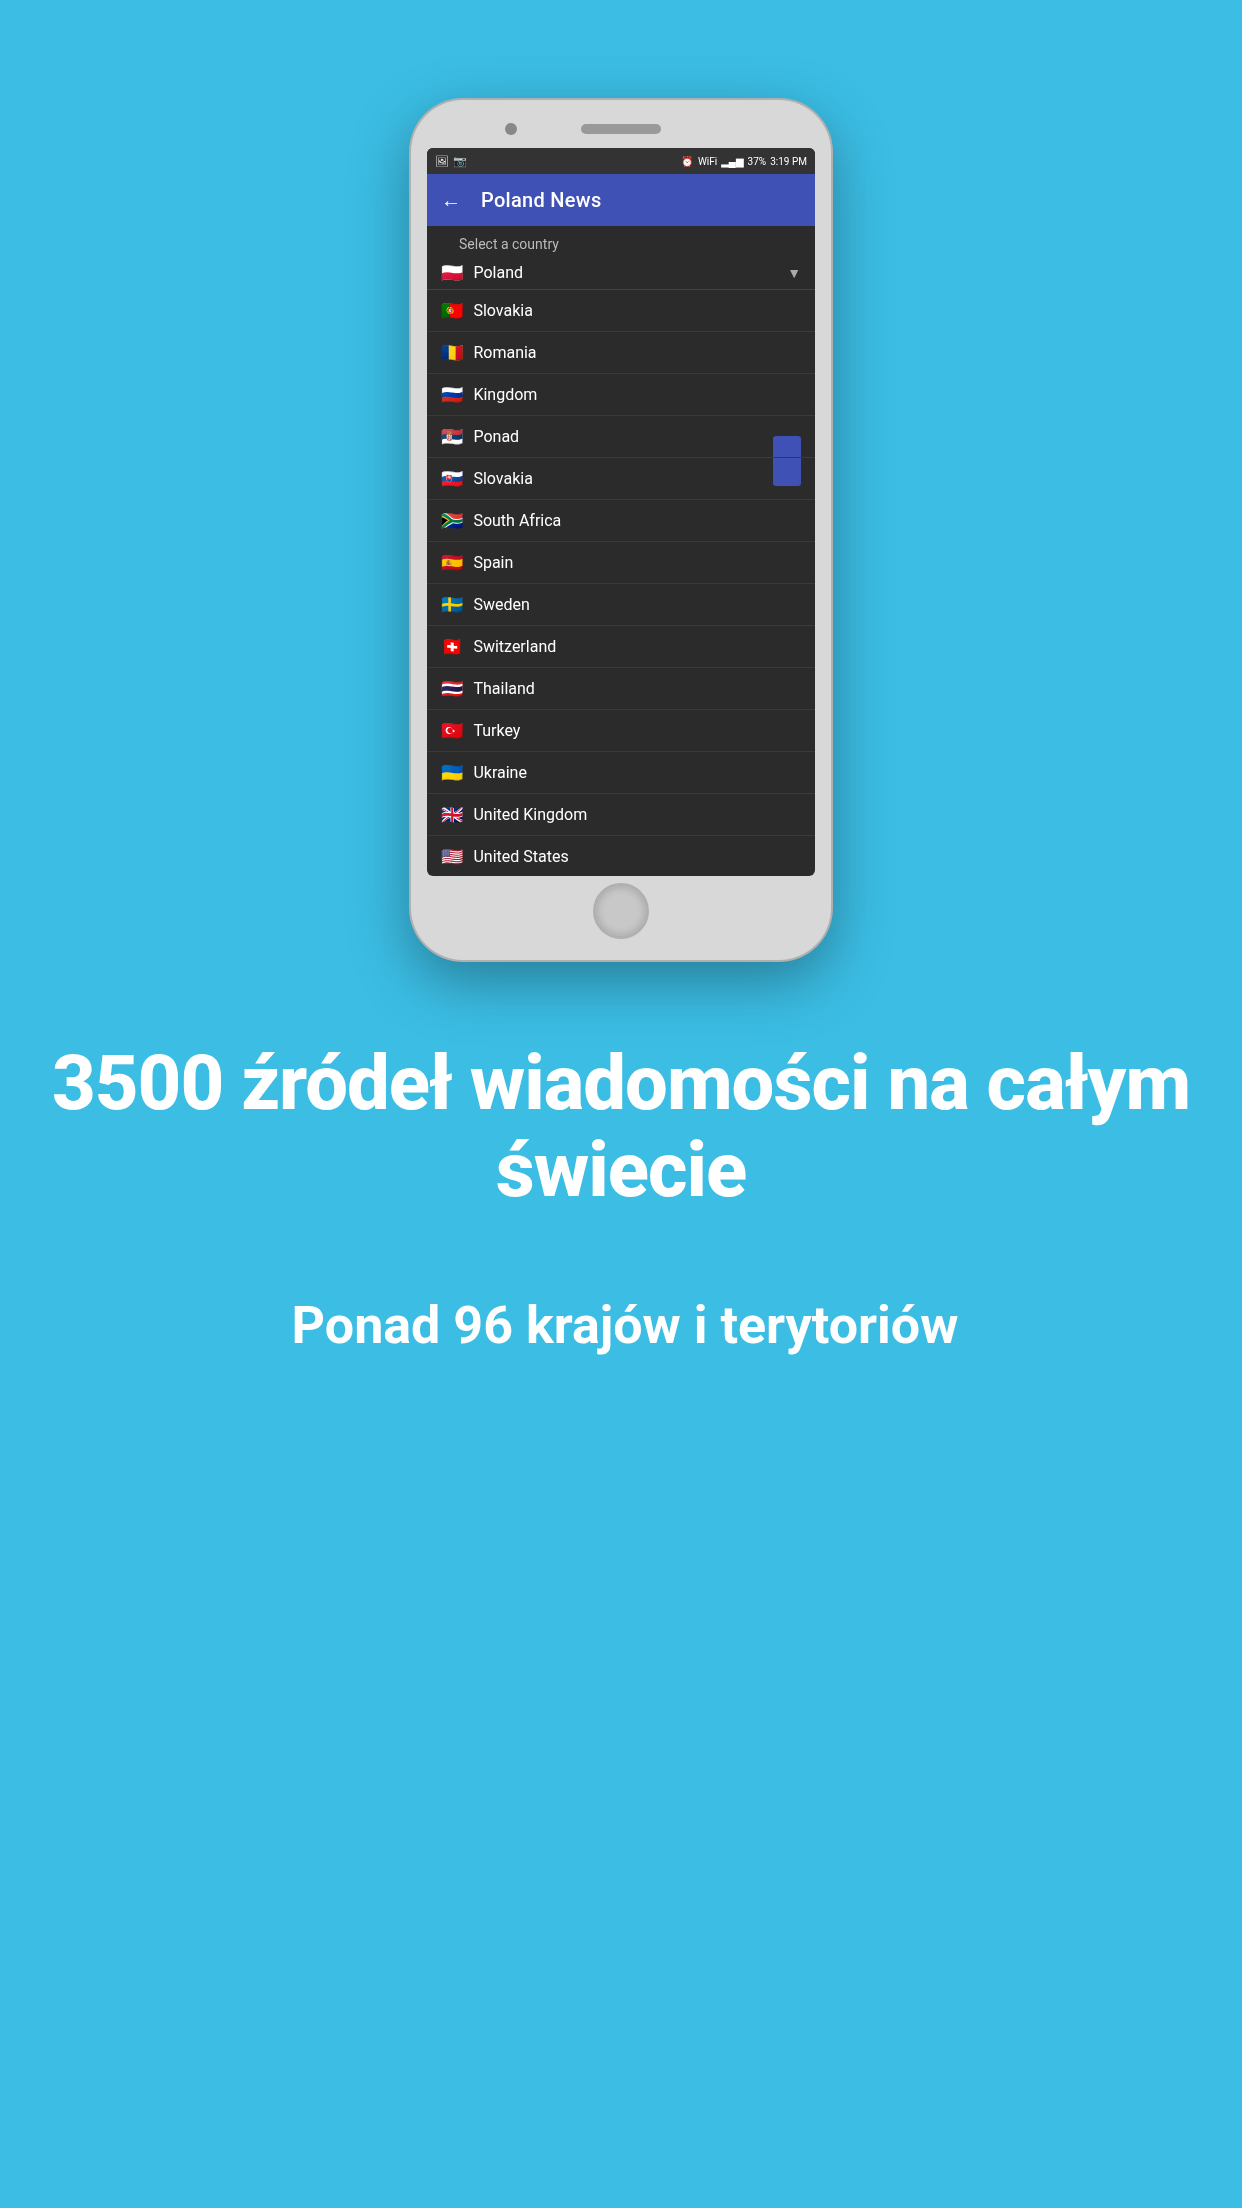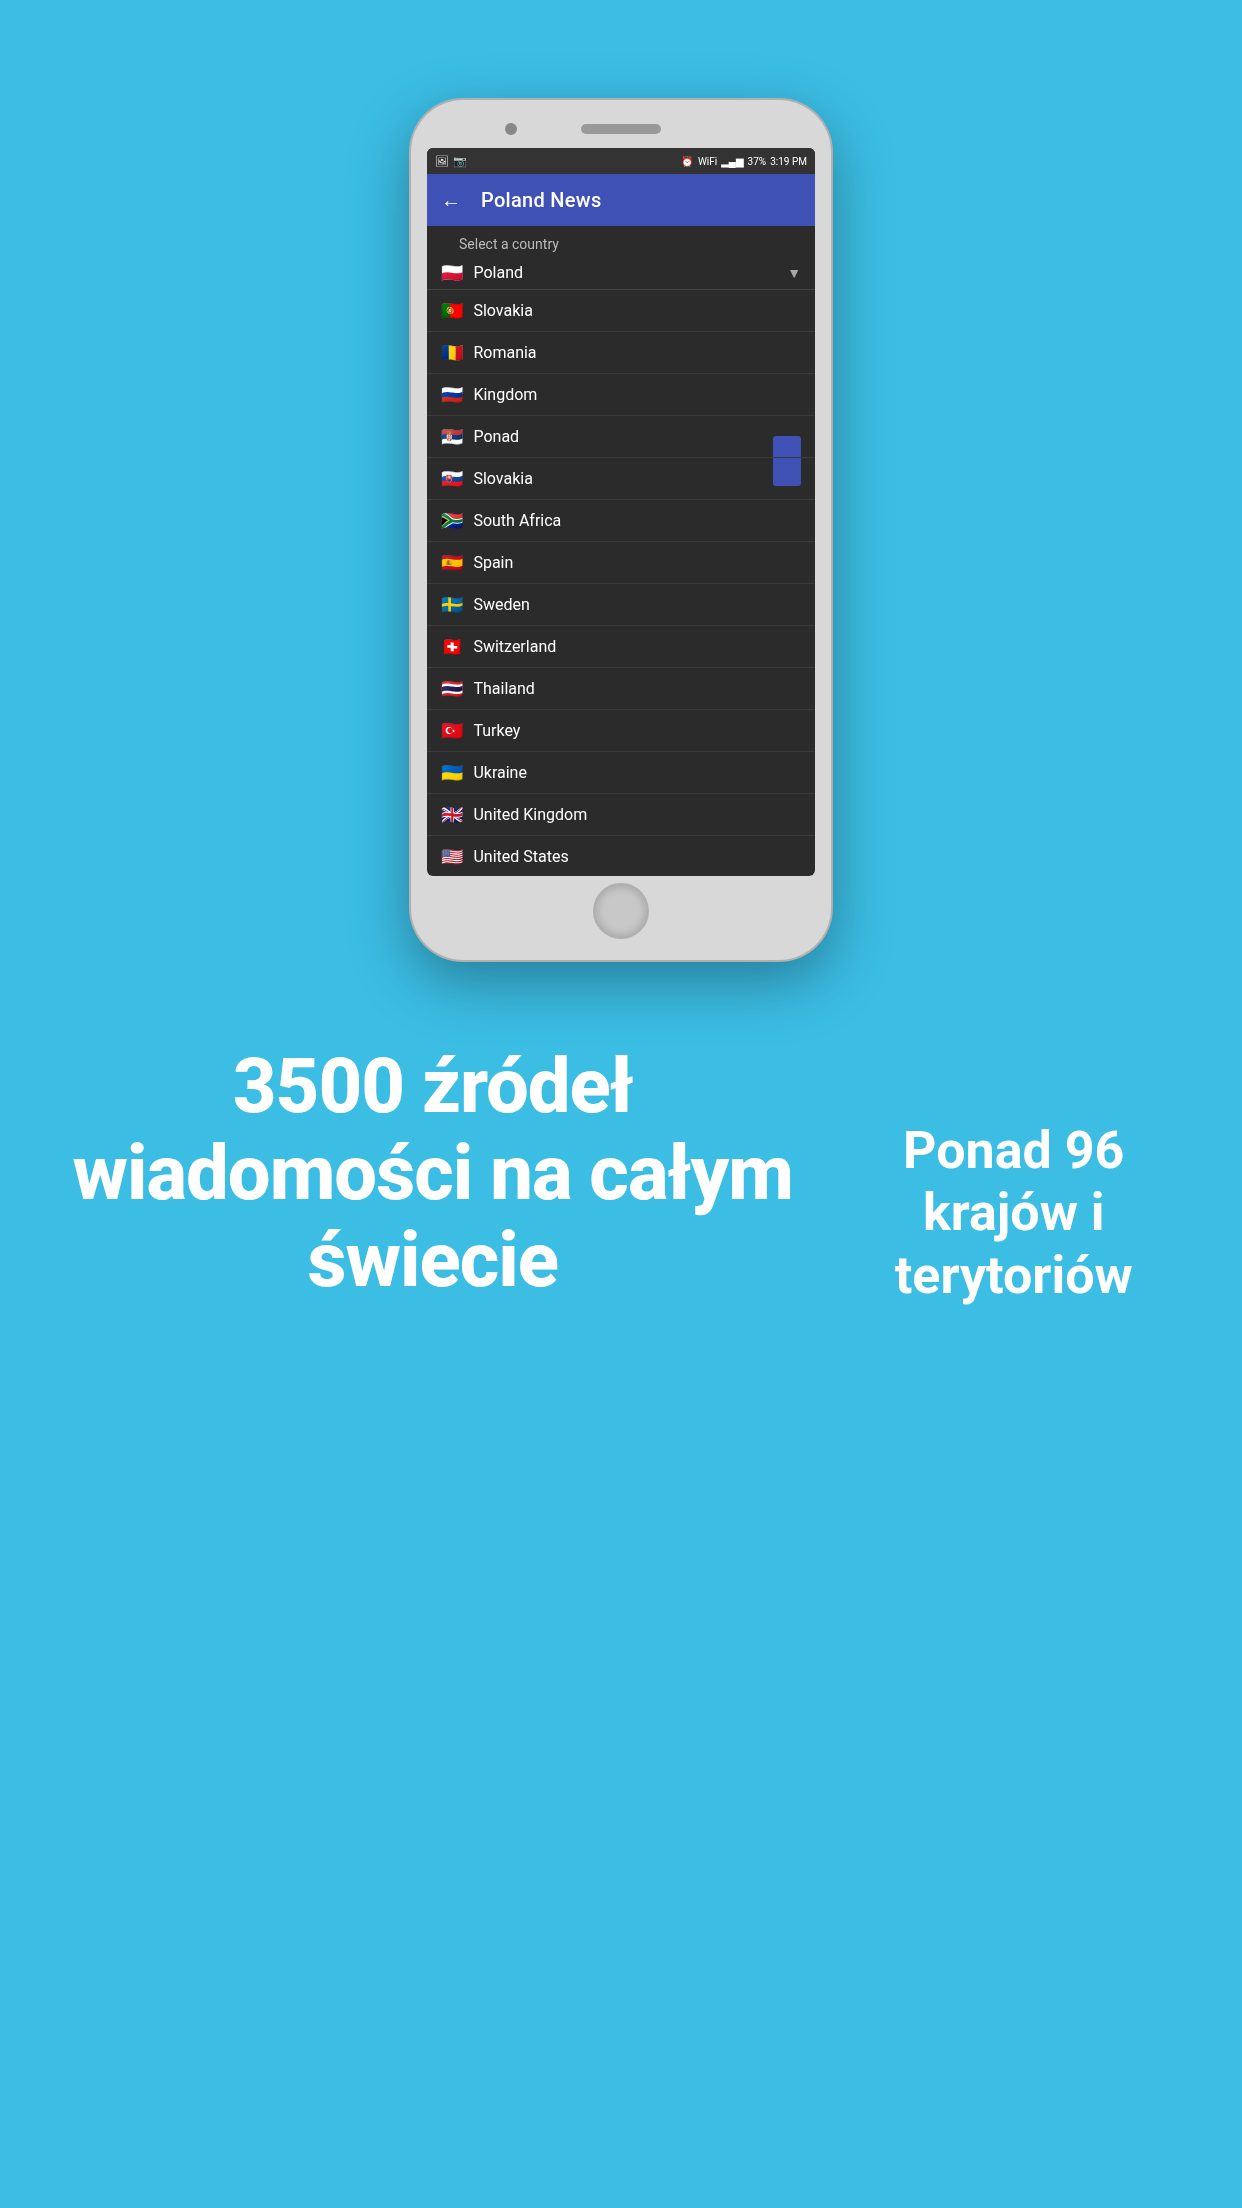--- a/index.html
+++ b/index.html
@@ -202,21 +202,21 @@
       background: #c8c8c8;
       border: 3px solid #b0b0b0;
       box-shadow: inset 0 0 8px rgba(0,0,0,0.2);
     }
 
     
     .bottom-text-section {
       margin-top: 80px;
       width: 100%;
       display: flex;
-      flex-direction: row;
+      flex-direction: column;
       align-items: center;
       padding: 0 44px;
     }
 
     .main-headline {
       font-size: 76px;
       font-weight: 800;
       color: #fff;
       text-align: center;
       line-height: 1.15;

